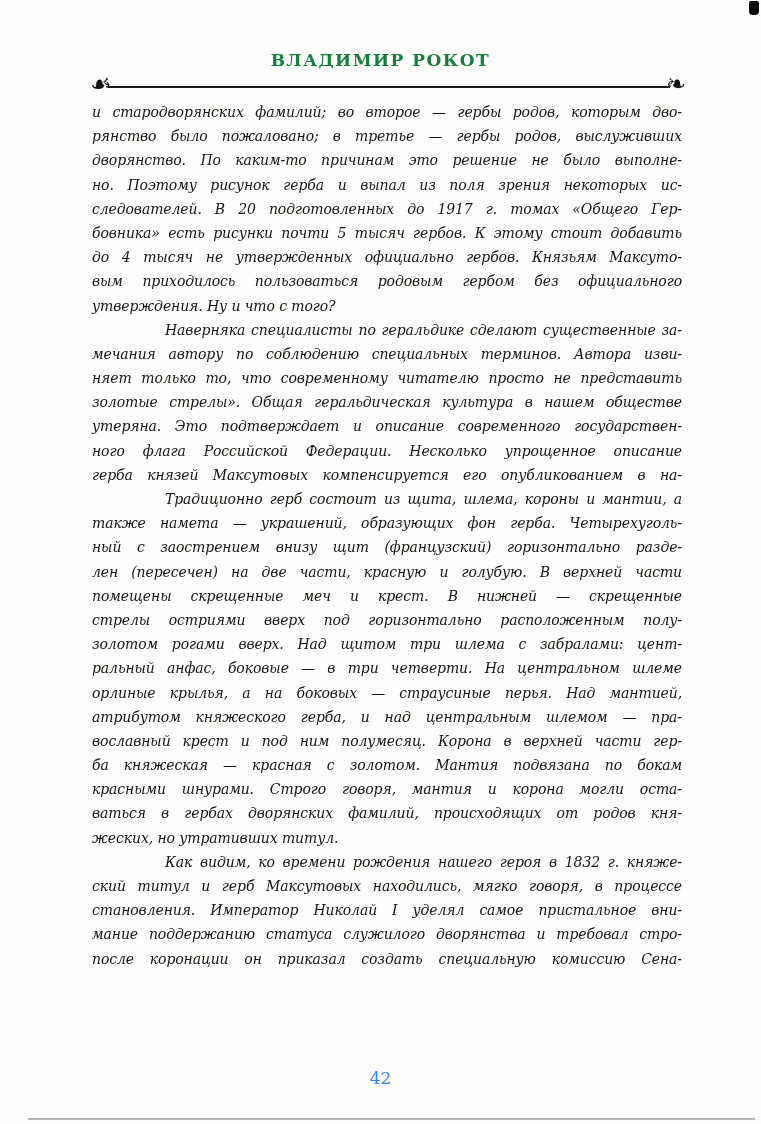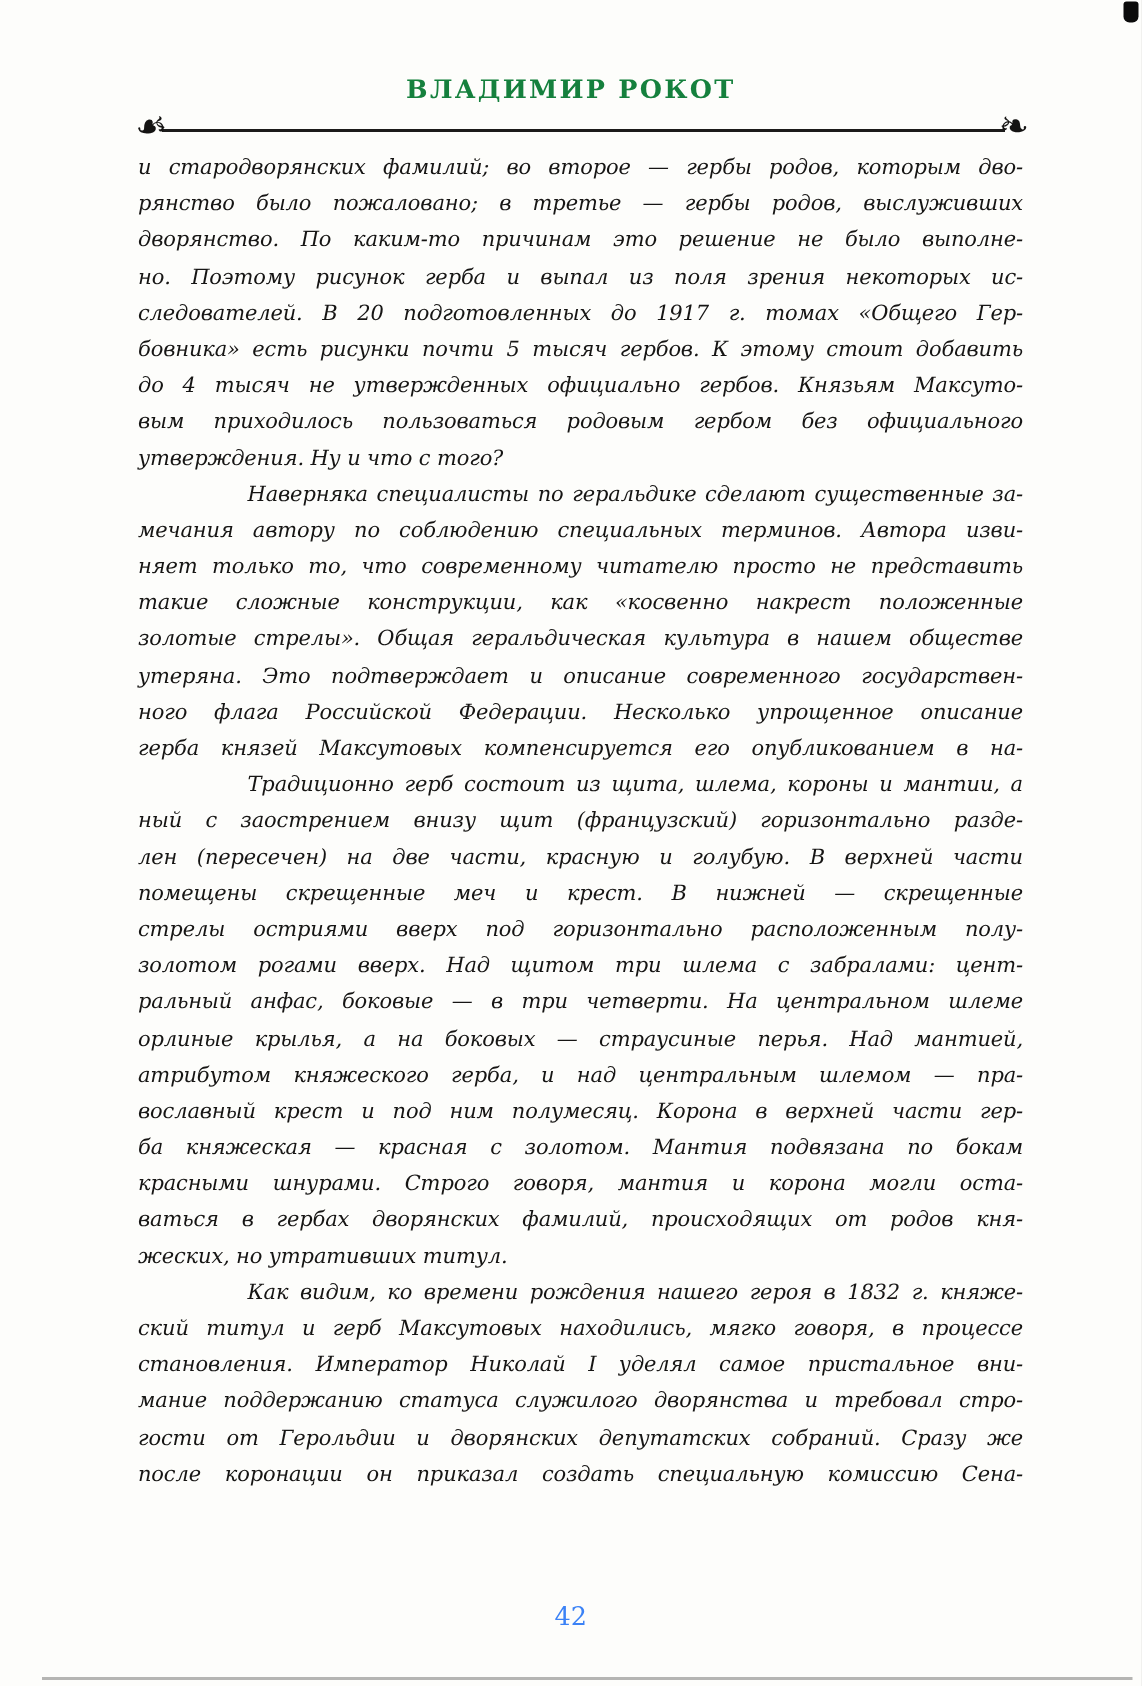--- a/index.html
+++ b/index.html
@@ -123,48 +123,47 @@
         <div class="line">следователей. В 20 подготовленных до 1917 г. томах «Общего Гер-</div>
         <div class="line">бовника» есть рисунки почти 5 тысяч гербов. К этому стоит добавить</div>
         <div class="line">до 4 тысяч не утвержденных официально гербов. Князьям Максуто-</div>
         <div class="line">вым приходилось пользоваться родовым гербом без официального</div>
         <div class="line last">утверждения. Ну и что с того?</div>
       </div>
       <div class="paragraph">
         <div class="line first">Наверняка специалисты по геральдике сделают существенные за-</div>
         <div class="line">мечания автору по соблюдению специальных терминов. Автора изви-</div>
         <div class="line">няет только то, что современному читателю просто не представить</div>
-        <div class="line">такие сложные конструкции, как «косвенно накрест положенные</div>
         <div class="line">золотые стрелы». Общая геральдическая культура в нашем обществе</div>
         <div class="line">утеряна. Это подтверждает и описание современного государствен-</div>
         <div class="line">ного флага Российской Федерации. Несколько упрощенное описание</div>
         <div class="line">герба князей Максутовых компенсируется его опубликованием в на-</div>
       </div>
       <div class="paragraph">
         <div class="line first">Традиционно герб состоит из щита, шлема, короны и мантии, а</div>
+        <div class="line">также намета — украшений, образующих фон герба. Четырехуголь-</div>
         <div class="line">ный с заострением внизу щит (французский) горизонтально разде-</div>
         <div class="line">лен (пересечен) на две части, красную и голубую. В верхней части</div>
         <div class="line">помещены скрещенные меч и крест. В нижней — скрещенные</div>
         <div class="line">стрелы остриями вверх под горизонтально расположенным полу-</div>
         <div class="line">золотом рогами вверх. Над щитом три шлема с забралами: цент-</div>
         <div class="line">ральный анфас, боковые — в три четверти. На центральном шлеме</div>
         <div class="line">орлиные крылья, а на боковых — страусиные перья. Над мантией,</div>
         <div class="line">атрибутом княжеского герба, и над центральным шлемом — пра-</div>
         <div class="line">вославный крест и под ним полумесяц. Корона в верхней части гер-</div>
         <div class="line">ба княжеская — красная с золотом. Мантия подвязана по бокам</div>
         <div class="line">красными шнурами. Строго говоря, мантия и корона могли оста-</div>
         <div class="line">ваться в гербах дворянских фамилий, происходящих от родов кня-</div>
         <div class="line last">жеских, но утративших титул.</div>
       </div>
       <div class="paragraph">
         <div class="line first">Как видим, ко времени рождения нашего героя в 1832 г. княже-</div>
         <div class="line">ский титул и герб Максутовых находились, мягко говоря, в процессе</div>
         <div class="line">становления. Император Николай I уделял самое пристальное вни-</div>
         <div class="line">мание поддержанию статуса служилого дворянства и требовал стро-</div>
-        <div class="line">гости от Герольдии и дворянских депутатских собраний. Сразу же</div>
         <div class="line">после коронации он приказал создать специальную комиссию Сена-</div>
       </div>
     </div>
 
   <div class="page-number">42</div>
 
   <div class="bottom-edge"></div>
 
 </div>
 

